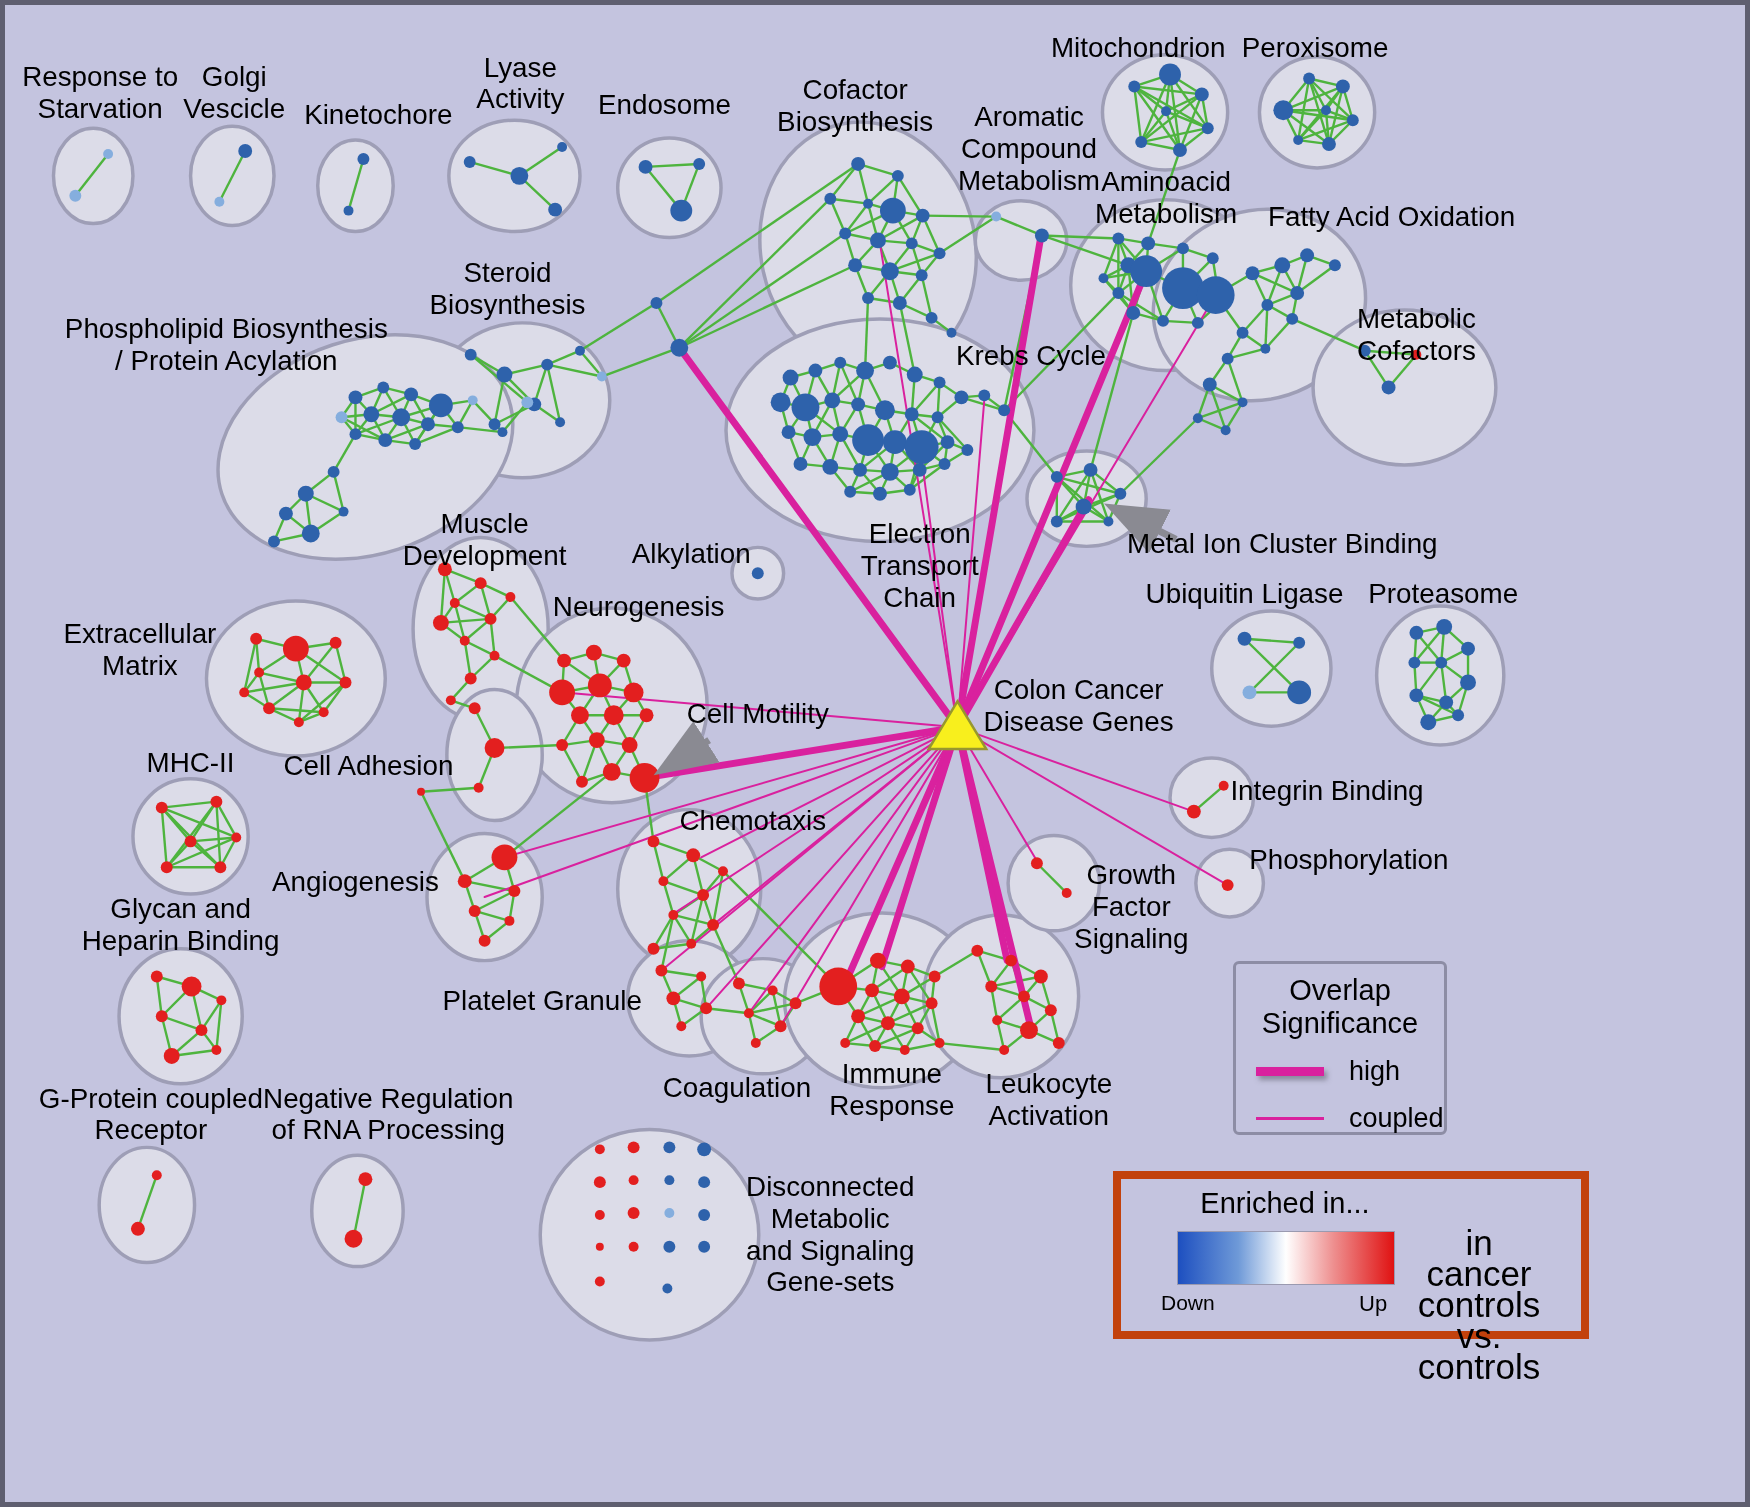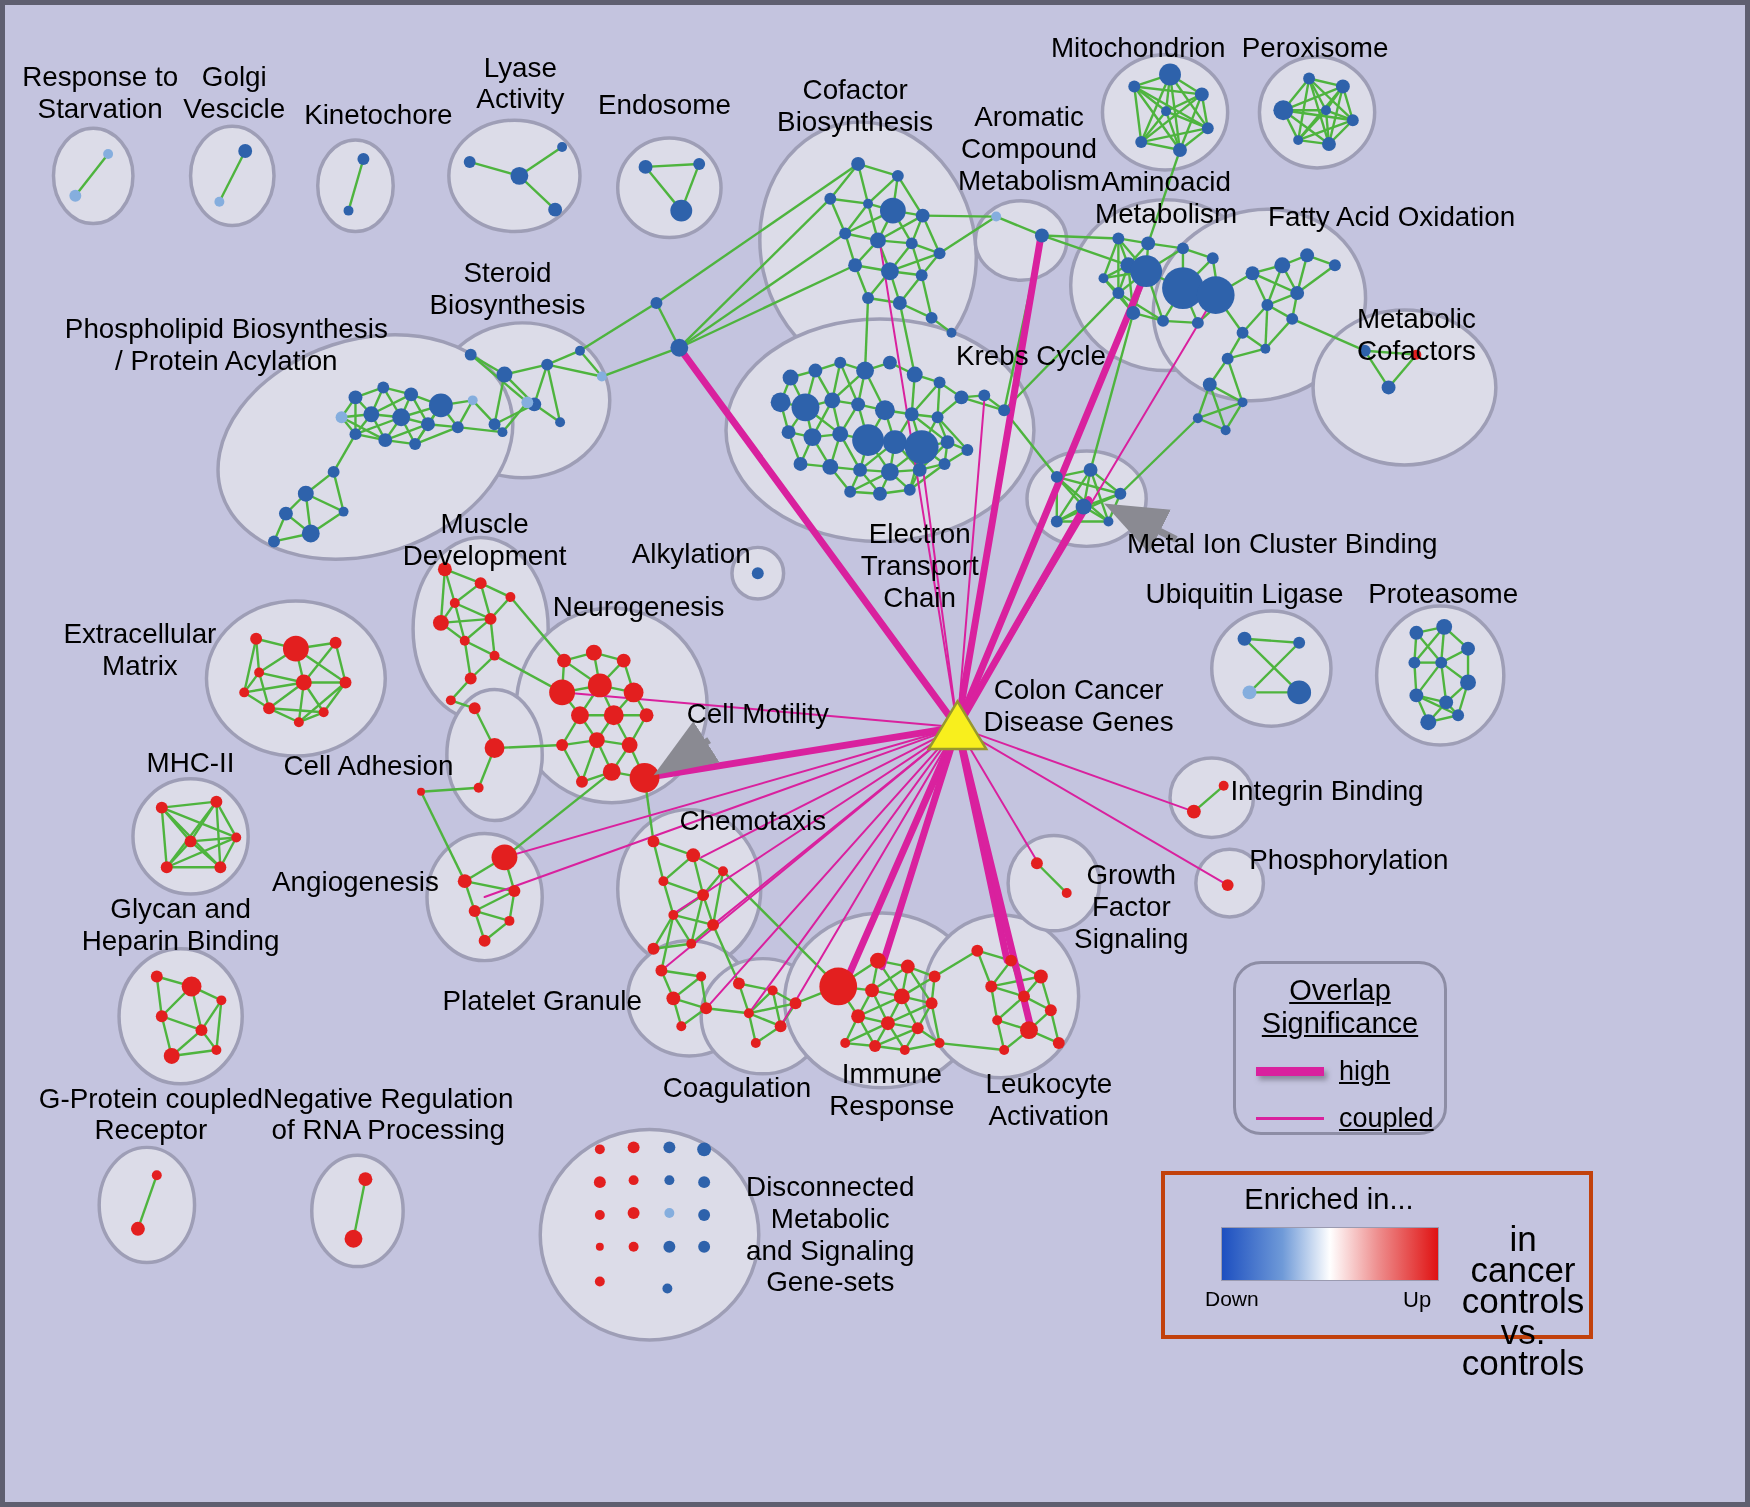--- a/index.html
+++ b/index.html
@@ -6,29 +6,29 @@
   .stage{
     position:relative;width:1750px;height:1507px;
     background:#c4c4df;border:5px solid #5f5f70;box-sizing:border-box;
     overflow:hidden;font-family:"Liberation Sans",sans-serif;
   }
   svg#net{position:absolute;left:0;top:0;width:100%;height:100%;}
   svg#net text{font-family:"Liberation Sans",sans-serif;font-size:28px;fill:#000;}
   .legend{position:absolute;box-sizing:border-box;color:#000;}
   .legend-overlap{
     left:1228px;top:956px;width:214px;height:174px;
-    border:3px solid #8d8da5;border-radius:28px;text-decoration:underline;
+    border:3px solid #8d8da5;border-radius:6px;
   }
   .lg-title{ text-align:center;font-size:29px;line-height:33px;margin-top:10px;}
-  .lg-row{display:flex;align-items:center;gap:15px;margin:16px 0 0 20px;font-size:27px;}
+  .lg-row{display:flex;align-items:center;gap:25px;margin:16px 0 0 20px;font-size:27px;}
   .line-high{display:inline-block;width:68px;height:9px;background:#d9219e;box-shadow:3px 4px 5px rgba(90,90,100,0.55);}
   .line-mod{display:inline-block;width:68px;height:3px;background:#d9219e;}
   .legend-enriched{
-    left:1156px;top:1166px;width:432px;height:168px;
-    border:4px solid #c2410c;
+    left:1108px;top:1166px;width:476px;height:168px;
+    border:8px solid #c2410c;
   }
   .lg2-title{position:absolute;left:56px;top:8px;width:216px;text-align:center;font-size:29px;}
   .lg2-bar{
     position:absolute;left:56px;top:52px;width:216px;height:52px;
     background:linear-gradient(to right,#1d4fc0 0%,#6f9ad8 28%,#ffffff 50%,#ee8f8f 72%,#e01212 100%);
     border:1px solid #9a9ab0;
   }
   .lg2-down{position:absolute;left:40px;top:112px;font-size:21px;}
   .lg2-up{position:absolute;left:238px;top:112px;font-size:22px;}
   .lg2-note{position:absolute;left:290px;top:48px;width:136px;text-align:center;font-size:35px;line-height:31px;}

